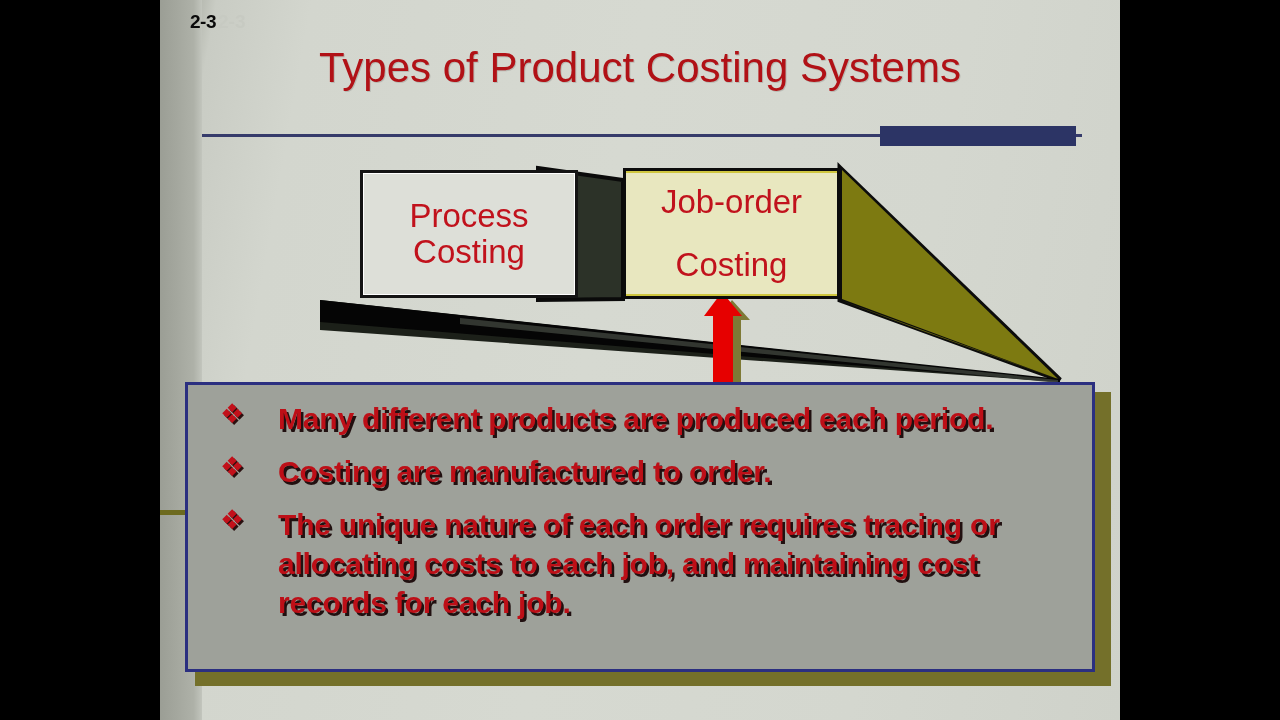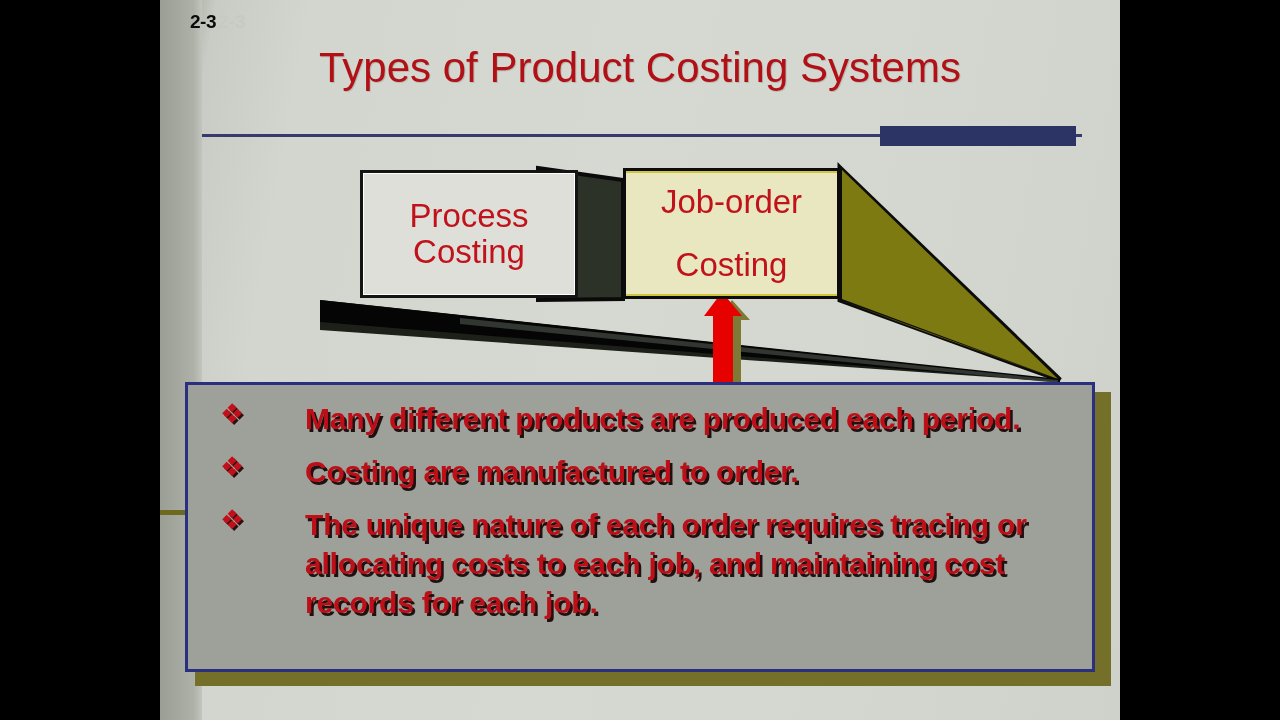--- a/index.html
+++ b/index.html
@@ -209,21 +209,20 @@
     box-sizing: border-box;
   }
   .bullet-text {
     flex: 1 1 auto;
     font-size: 30px;
     font-weight: bold;
     color: #bd0f17;
     line-height: 1.30;
     text-shadow: 2.5px 2.5px 0 #211010;
     letter-spacing: -0.2px;
-    margin-left: 27px;
   }
   #bullet-1 .bullet-text { max-width: 790px; }
   #bullet-3 .bullet-text { max-width: 760px; }
 </style>
 </head>
 <body>
 
 <div id="screen">
 
   <div id="slide">

